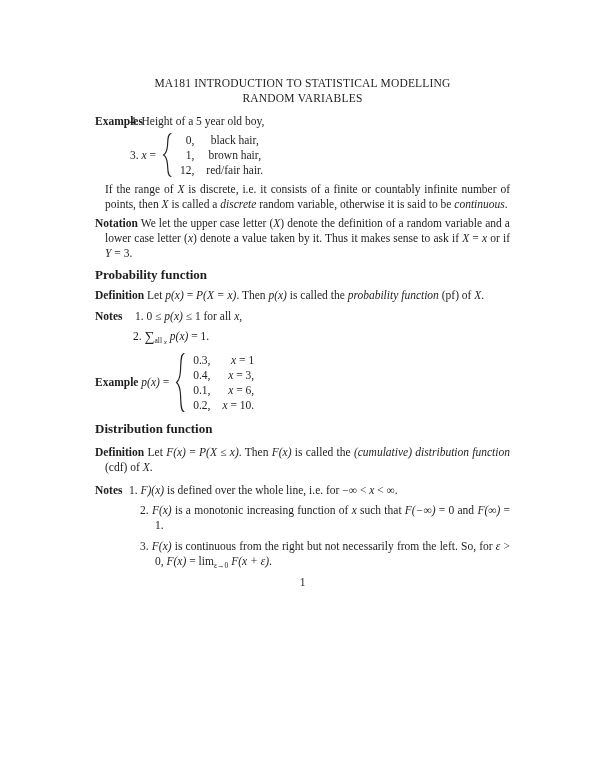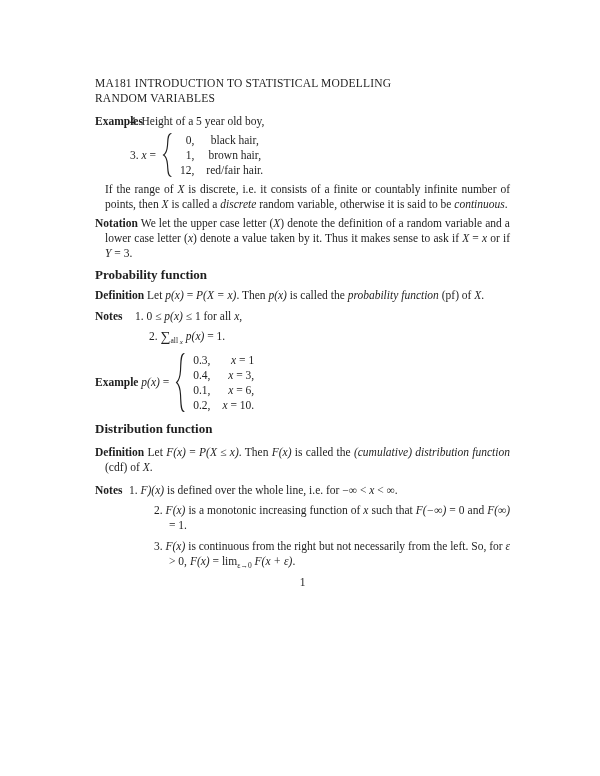--- a/index.html
+++ b/index.html
@@ -2,29 +2,29 @@
 <html lang="en"><head>
 <meta charset="utf-8">
 <style>
   html,body{margin:0;padding:0;background:#ffffff;}
   .page{
     position:relative;width:600px;height:776px;background:#ffffff;overflow:hidden;
     color:#1e1e1e;font-family:"Liberation Serif","DejaVu Serif",serif;
     font-size:11.5px;line-height:15px;
   }
   .content{position:absolute;left:95px;top:76px;width:415px;}
-  .title-line{letter-spacing:.2px;}
+  .title-line{text-align:center;letter-spacing:.2px;}
   .entry{position:relative;}
   .para{margin-left:10px;text-indent:-10px;text-align:justify;hyphens:manual;}
   .sub-para{margin-left:10px;text-align:justify;hyphens:manual;}
   .listlabel{position:absolute;left:0;top:0;font-weight:bold;}
   .item{text-align:justify;hyphens:manual;}
   .hang15{padding-left:15px;text-indent:-15px;}
   .ind25{margin-left:25px;} .ind32{margin-left:40px;} .ind35{margin-left:35px;}
-  .ind38{margin-left:54px;} .ind45{margin-left:59px;} .ind55{margin-left:34px;}
+  .ind38{margin-left:38px;} .ind45{margin-left:45px;} .ind55{margin-left:34px;}
   .mt3{margin-top:3px;} .mt4{margin-top:4px;} .mt5{margin-top:5px;}
   .mt6{margin-top:6px;} .mt8{margin-top:8px;} .mt9{margin-top:9px;} .mt16{margin-top:16px;}
   .heading{font-weight:bold;font-size:13px;}
   .caseflex{display:flex;align-items:center;}
   .prefix{white-space:nowrap;flex:none;}
   .brace{flex:none;margin-left:5px;margin-right:7px;display:block;}
   .casetable{display:grid;grid-template-columns:max-content max-content;column-gap:12px;}
   .val{text-align:right;}
   .cond-center{text-align:center;}
   .cond-left{text-align:right;}

